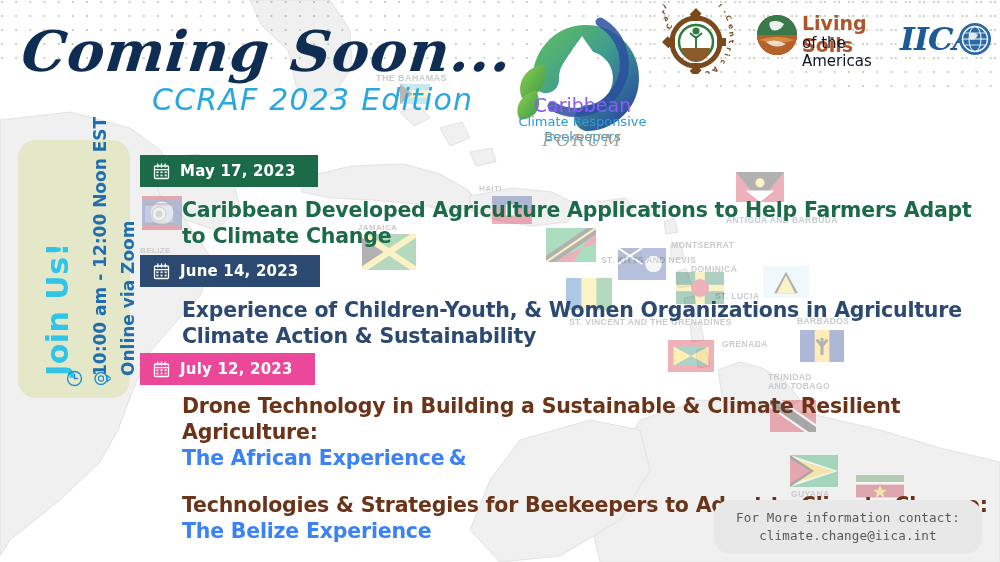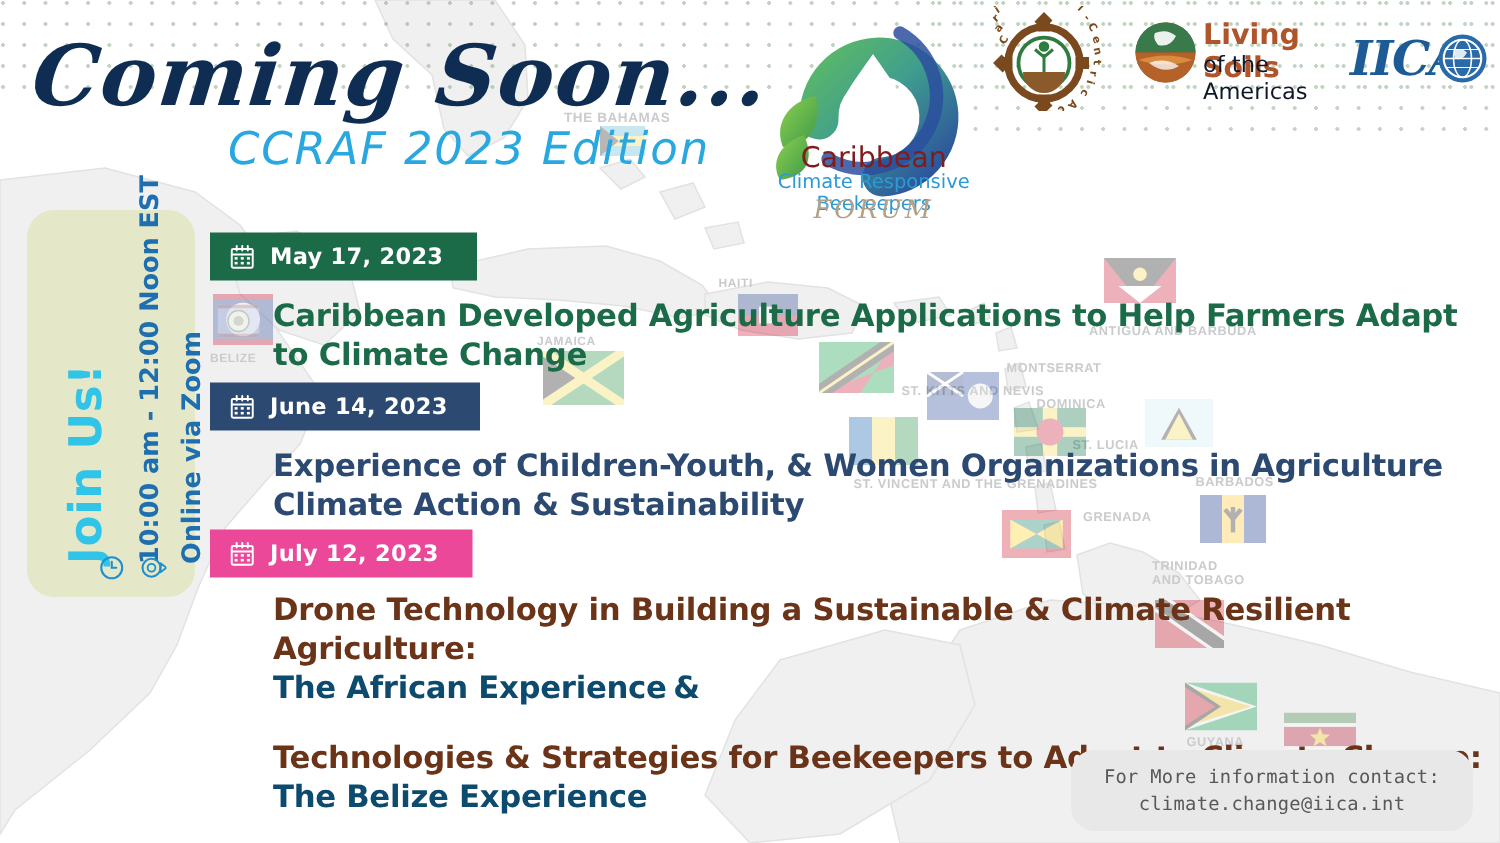--- a/index.html
+++ b/index.html
@@ -88,21 +88,21 @@
   }
 
   
   .logos { position: absolute; z-index: 7; }
   .ccraf-logo { left: 500px; top: 2px; width: 165px; height: 150px; }
   .csca-logo  { left: 648px; top: 4px; width: 96px;  height: 70px; }
   .ls-logo    { left: 756px; top: 12px; width: 140px; height: 48px; }
   .iica-logo  { left: 900px; top: 20px; width: 92px;  height: 38px; }
 
   .ccraf-text { position:absolute; left:0; right:0; text-align:center; }
-  .ccraf-t1 { top: 92px; font-size: 19px; color: #7f1d1d; font-family:"DejaVu Sans", sans-serif; }
+  .ccraf-t1 { top: 92px; font-size: 19px; color: #8b5cf6; font-family:"DejaVu Sans", sans-serif; }
   .ccraf-t2 { top: 112px; font-size: 13px; color: #2c9ad4; font-family:"DejaVu Sans", sans-serif; }
   .ccraf-t3 { top: 128px; font-size: 17px; color: #b3a187; font-family:"DejaVu Serif", serif; font-style: italic; letter-spacing: 2px; }
 
   .ls-title  { position:absolute; left:46px; top:0px;  font-size:19px; font-weight:bold; color:#b0542a; font-family:"DejaVu Sans", sans-serif;}
   .ls-sub    { position:absolute; left:46px; top:22px; font-size:15px; color:#0f172a; font-family:"DejaVu Sans", sans-serif;}
 
   .iica-word {
     position:absolute; left:0; top:0;
     font-family:"DejaVu Serif", serif;
     font-style: italic; font-weight: bold;
@@ -186,21 +186,21 @@
   
   #session2 { left: 140px; top: 255px; }
   #session2 .date-badge { background: #2c4a71; }
   #s2-title { position:absolute; left: 42px; top: 42px; width: 820px; color: #2c4a71; }
 
   
   #session3 { left: 140px; top: 353px; }
   #session3 .date-badge { background: #ec4899; }
   #s3-body { position:absolute; left: 42px; top: 40px; width: 830px; }
   #s3-body .session-title { color: #6b3418; }
-  #s3-body .session-sub { color: #0c4a6e; }
+  #s3-body .session-sub { color: #3b82f6; }
   .blk2 { margin-top: 20px; }
 
   
   .belize-badge {
     position:absolute; left: 5px; top: 48px;
     width: 28px; height: 22px; z-index: 5; opacity:.55;
   }
 
   
   .contact {
@@ -254,21 +254,21 @@
         <path d="M640,420 L700,400 L760,404 L820,416 L880,430 L940,448 L1000,462 L1000,562 L600,562 L590,520 L608,470 Z"></path>
         <path d="M520,440 L590,420 L640,430 L650,470 L620,520 L560,556 L500,562 L470,530 L490,480 Z"></path>
       </g>
     </svg>
   </div>
 
   <div id="map-deco">
       <div class="map-label" style="left: 376px; top: 74px; font-size: 9px;">THE BAHAMAS</div>
       <div class="map-label" style="left: 479px; top: 185px; font-size: 8px;">HAITI</div>
       <div class="map-label" style="left: 358px; top: 224px; font-size: 8px;">JAMAICA</div>
-      <div class="map-label" style="left: 140px; top: 235px; font-size: 8px;">BELIZE</div>
+      <div class="map-label" style="left: 140px; top: 247px; font-size: 8px;">BELIZE</div>
       <div class="map-label" style="left: 601px; top: 228px; font-size: 8.5px; margin-top: 28px;">ST. KITTS AND NEVIS</div>
       <div class="map-label" style="left: 671px; top: 241px; font-size: 8.5px;">MONTSERRAT</div>
       <div class="map-label" style="left: 726px; top: 216px; font-size: 8.5px;">ANTIGUA AND BARBUDA</div>
       <div class="map-label" style="left: 691px; top: 265px; font-size: 8.5px;">DOMINICA</div>
       <div class="map-label" style="left: 715px; top: 292px; font-size: 8.5px;">ST. LUCIA</div>
       <div class="map-label" style="left: 569px; top: 318px; font-size: 8.5px;">ST. VINCENT AND THE GRENADINES</div>
       <div class="map-label" style="left: 797px; top: 317px; font-size: 8.5px;">BARBADOS</div>
       <div class="map-label" style="left: 722px; top: 340px; font-size: 8.5px;">GRENADA</div>
       <div class="map-label" style="left: 768px; top: 373px; font-size: 8.5px;">TRINIDAD
 AND TOBAGO</div>

